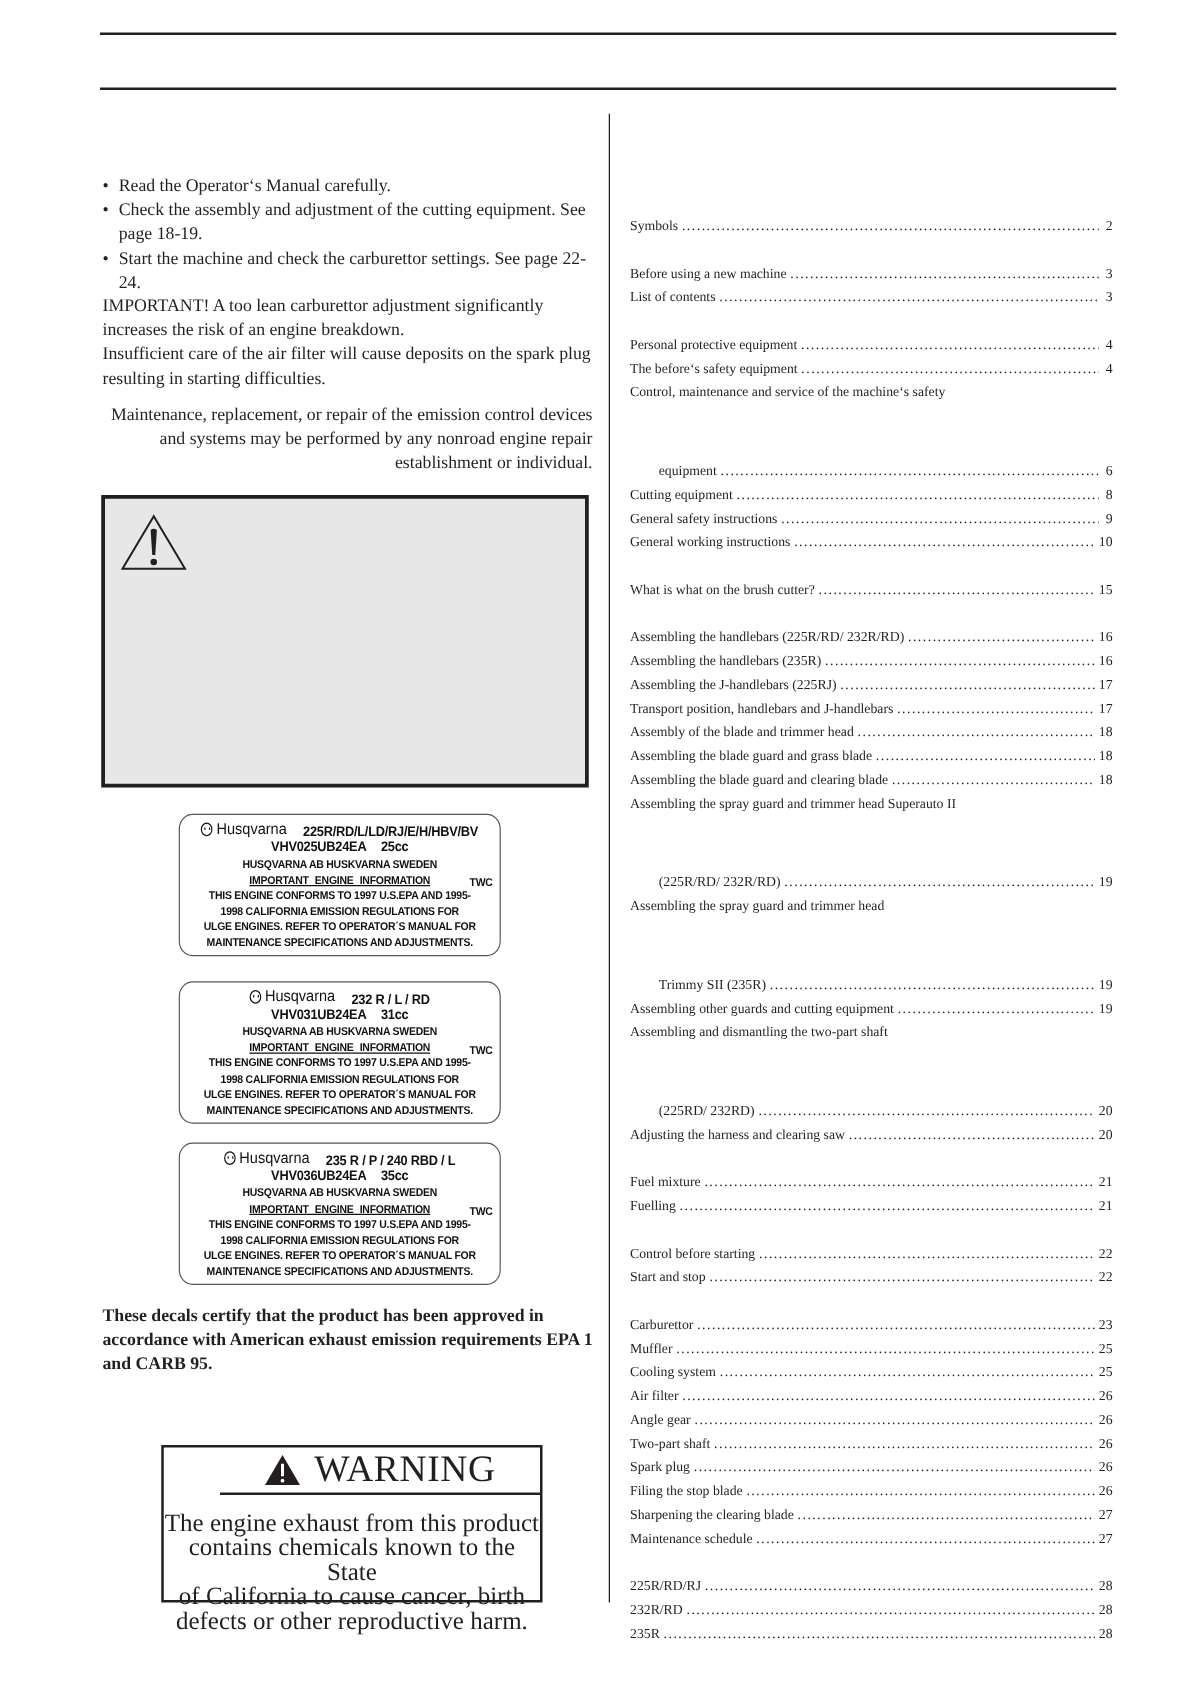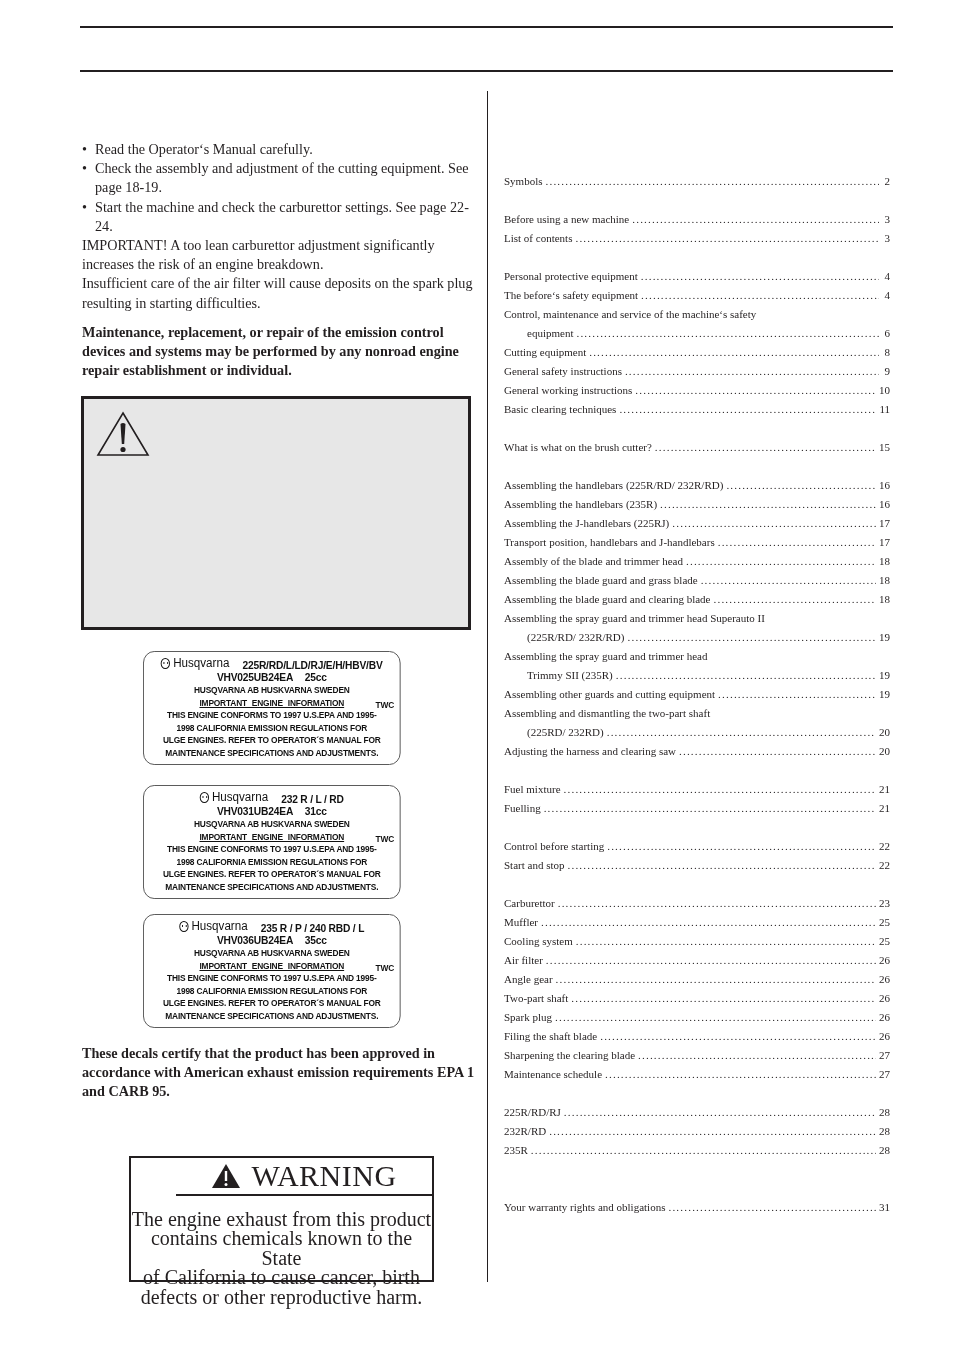--- a/index.html
+++ b/index.html
@@ -11,21 +11,21 @@
     .rule { position: absolute; left: 80px; width: 813px; height: 2px; background: #231f20; }
     .rule.top { top: 26px; }
     .rule.bottom { top: 70px; }
     .col-divider { position: absolute; left: 487px; top: 91px; width: 1px; height: 1191px; background: #231f20; }
 
     .left { position: absolute; left: 82px; top: 140px; width: 392px; font-size: 14.2px; line-height: 19.2px; }
     .bullets { list-style: none; margin: 0; padding: 0; }
     .bullets li { position: relative; padding-left: 13px; }
     .bullets li .dot { position: absolute; left: 0; top: 0; }
     .para { margin: 0; }
-    .bold-para { margin: 10px 0 0 0; font-weight: bold; }
+    .bold-para { margin: 10px 0 0 0; font-weight: normal; text-align: right; }
 
     .warn-box {
       position: absolute; left: 81px; top: 396px; width: 384px; height: 228px;
       background: #e7e7e7; border: 3px solid #231f20;
     }
     .warn-box .tri { position: absolute; left: 12px; top: 12px; width: 54px; height: 46px; }
 
     .decal {
       position: absolute; left: 143px; width: 275px; height: 112px;
       border: 1px solid #555; border-radius: 12px; background: #fff;
@@ -56,21 +56,21 @@
     .warning-label .head svg { width: 30px; height: 26px; }
     .warning-label .body { font-size: 20px; line-height: 19.4px; padding-top: 14px; }
 
     .toc { position: absolute; left: 504px; top: 172px; width: 386px; font-size: 11px; line-height: 19px; }
     .toc .entry { display: flex; align-items: baseline; white-space: nowrap; }
     .toc .entry .t { flex: none; }
     .toc .entry .dots { flex: 1; overflow: hidden; margin: 0 3px; letter-spacing: 1.2px; }
     .toc .entry .dots::before { content: "........................................................................................................................................"; }
     .toc .entry .p { flex: none; text-align: right; min-width: 8px; }
     .toc .wrapfirst { display: block; }
-    .toc .indent { padding-left: 23px; }
+    .toc .indent { padding-left: 23px; margin-top: 44px; }
     .toc .gap { height: 19px; }
     .toc .gap2 { height: 38px; }
   </style>
 </head>
 <body>
 
 <div class="rule top"></div>
 <div class="rule bottom"></div>
 <div class="col-divider"></div>
 
@@ -205,25 +205,20 @@
     <div class="entry">
       <span class="t">General safety instructions</span>
       <span class="dots"></span>
       <span class="p">9</span>
     </div>
     <div class="entry">
       <span class="t">General working instructions</span>
       <span class="dots"></span>
       <span class="p">10</span>
     </div>
-    <div class="entry">
-      <span class="t">Basic clearing techniques</span>
-      <span class="dots"></span>
-      <span class="p">11</span>
-    </div>
     <div class="gap"></div>
     <div class="entry">
       <span class="t">What is what on the brush cutter?</span>
       <span class="dots"></span>
       <span class="p">15</span>
     </div>
     <div class="gap"></div>
     <div class="entry">
       <span class="t">Assembling the handlebars (225R/RD/ 232R/RD)</span>
       <span class="dots"></span>
@@ -339,21 +334,21 @@
       <span class="t">Two-part shaft</span>
       <span class="dots"></span>
       <span class="p">26</span>
     </div>
     <div class="entry">
       <span class="t">Spark plug</span>
       <span class="dots"></span>
       <span class="p">26</span>
     </div>
     <div class="entry">
-      <span class="t">Filing the shaft blade</span>
+      <span class="t">Filing the stop blade</span>
       <span class="dots"></span>
       <span class="p">26</span>
     </div>
     <div class="entry">
       <span class="t">Sharpening the clearing blade</span>
       <span class="dots"></span>
       <span class="p">27</span>
     </div>
     <div class="entry">
       <span class="t">Maintenance schedule</span>

